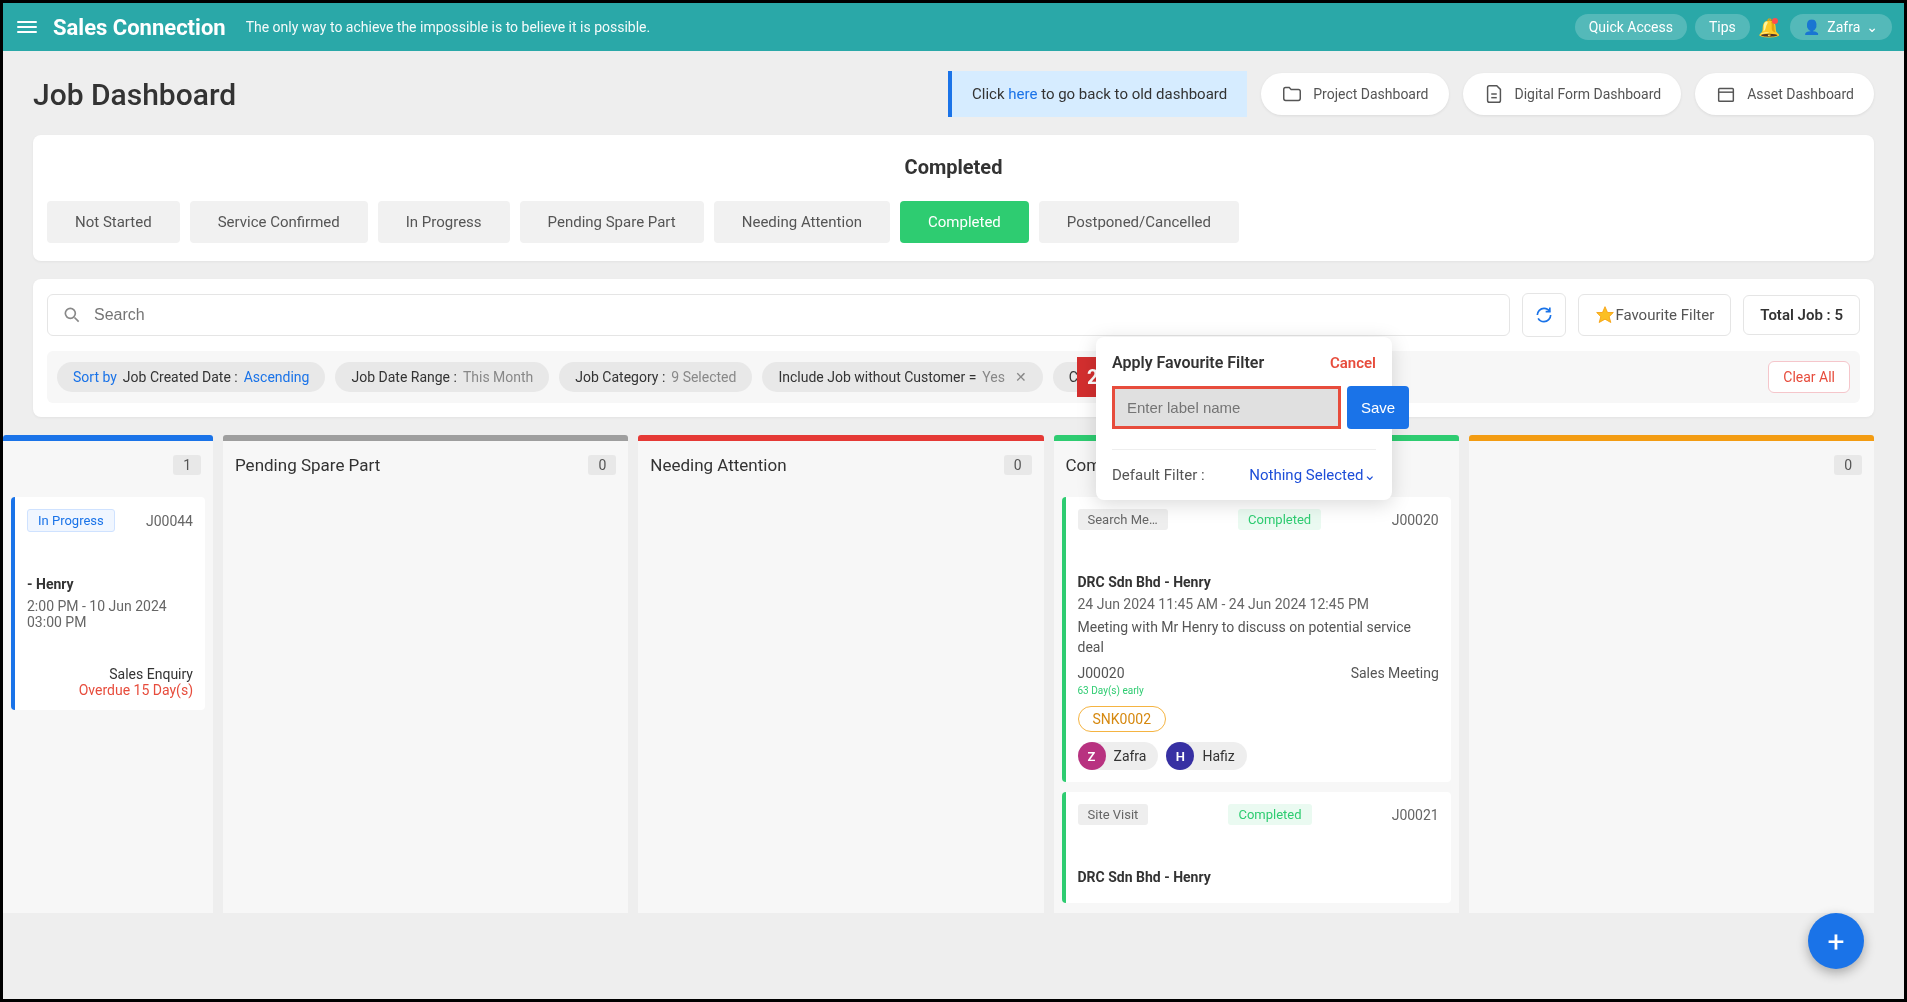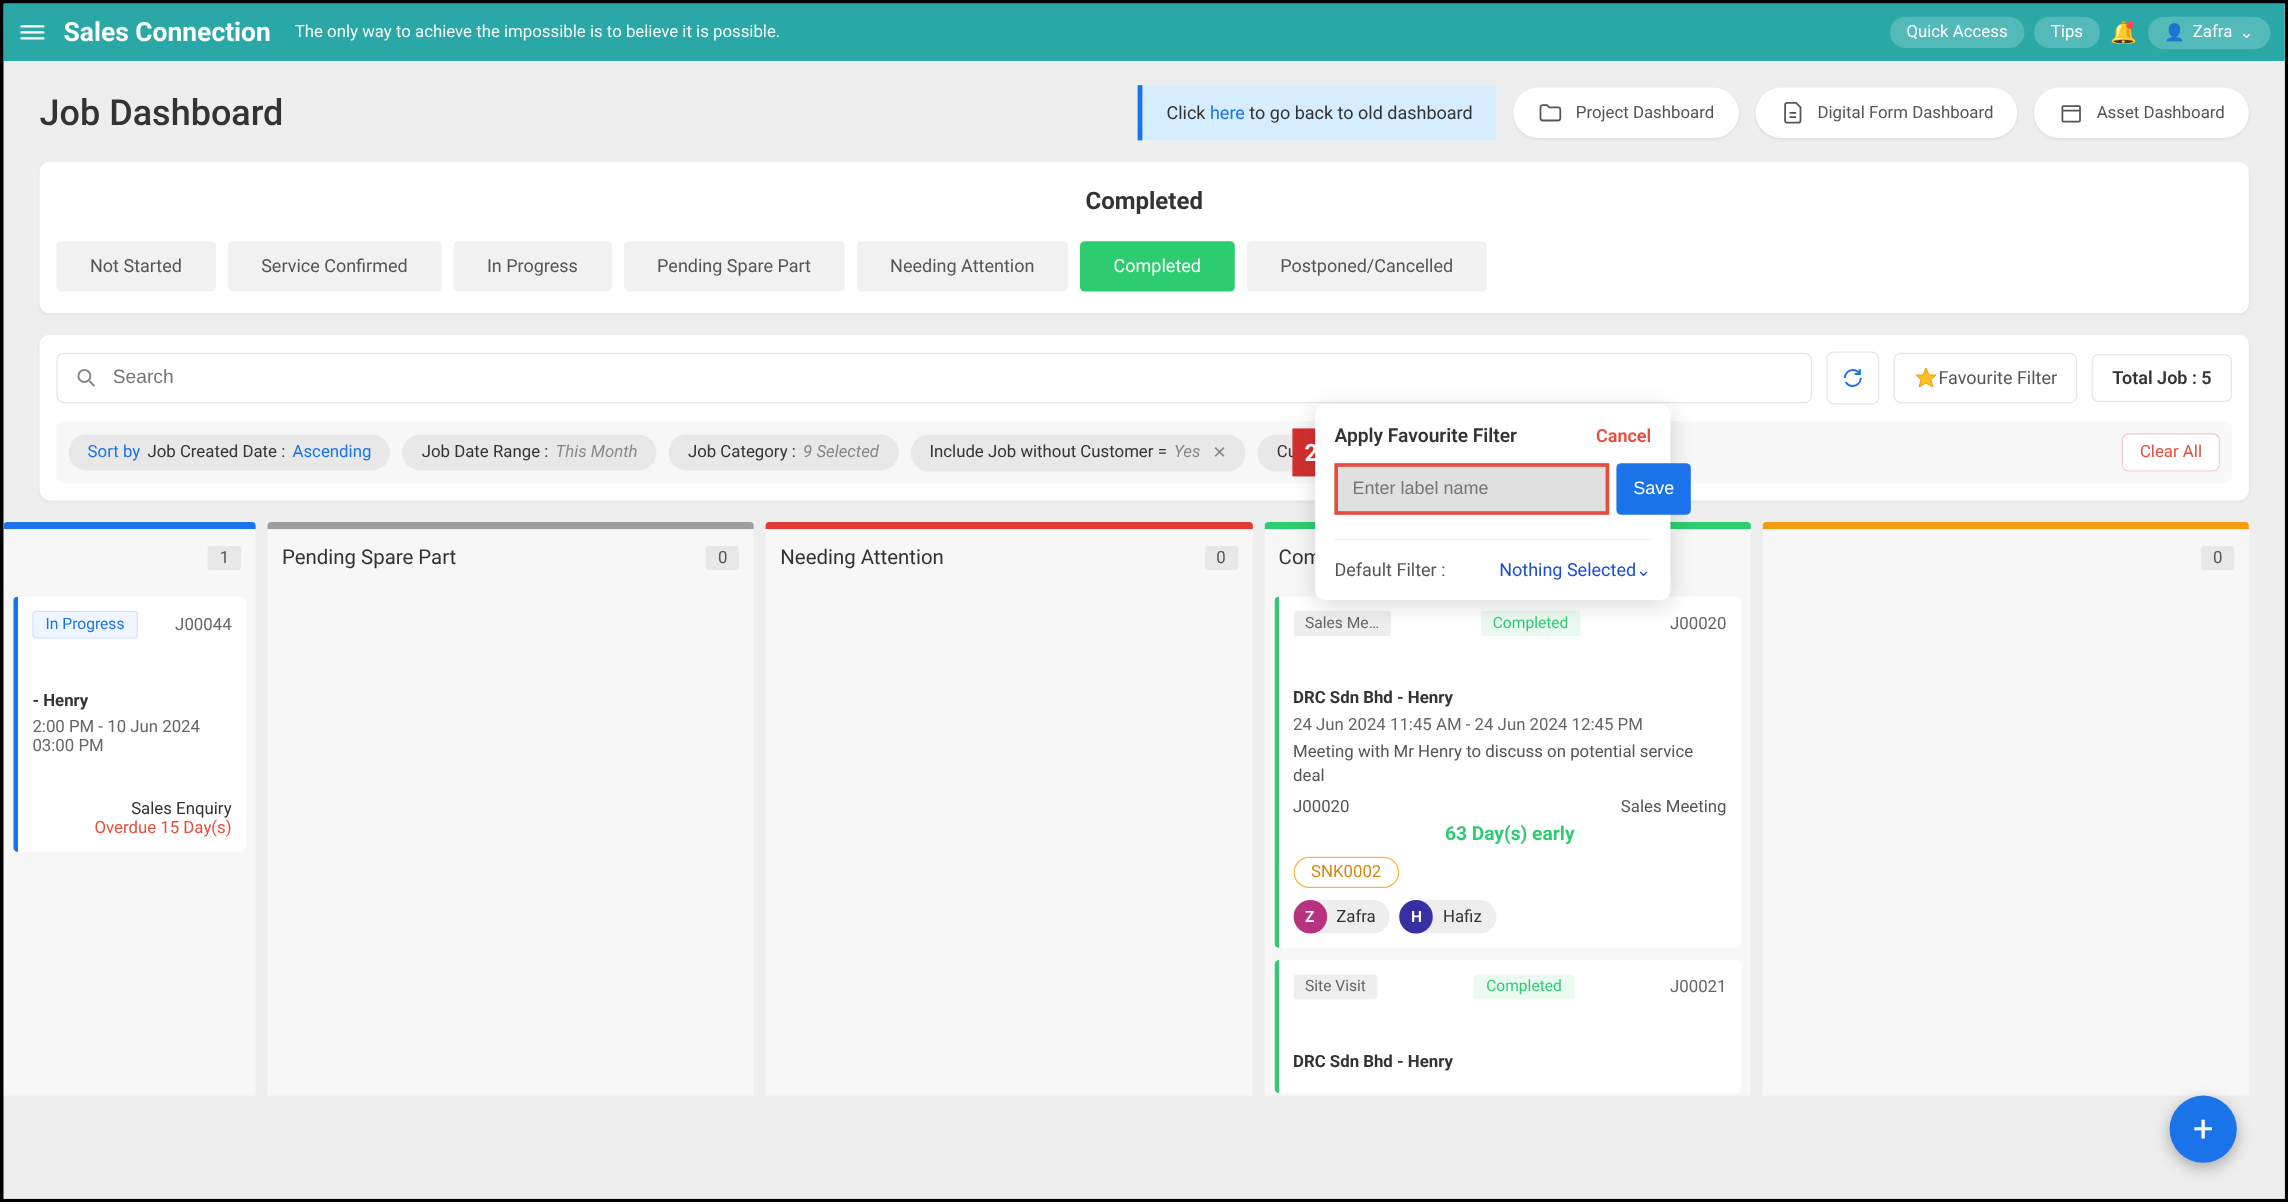--- a/index.html
+++ b/index.html
@@ -36,21 +36,21 @@
 .search-box svg { width: 20px; height: 20px; stroke: #888; fill: none; stroke-width: 2; margin-right: 12px; }
 .search-box input { border: none; outline: none; font-size: 16px; flex: 1; color: #333; }
 .icon-btn { width: 44px; height: 44px; border: 1px solid #e5e5e5; border-radius: 6px; display: flex; align-items: center; justify-content: center; cursor: pointer; }
 .fav-btn { border: 1px solid #e5e5e5; border-radius: 6px; padding: 10px 16px; display: flex; align-items: center; gap: 0; cursor: pointer; font-size: 15px; color: #555; }
 .total-box { border: 1px solid #e5e5e5; border-radius: 6px; padding: 10px 16px; font-size: 15px; color: #333; font-weight: 600; }
 
 .filter-row { display: flex; align-items: center; gap: 10px; background: #f7f7f7; border-radius: 6px; padding: 10px; position: relative; }
 .chip { background: #e8e8e8; border-radius: 18px; padding: 7px 16px; font-size: 14px; color: #555; display: flex; align-items: center; gap: 6px; }
 .chip .key { color: #333; }
 .chip .blue { color: #1a73e8; }
-.chip .val { color: #888; font-style: italic; }
+.chip .val { color: #888; }
 .chip .x { color: #888; margin-left: 4px; cursor: pointer; font-size: 14px; }
 .clear-all { margin-left: auto; color: #e74c3c; border: 1px solid #f5c6cb; border-radius: 6px; padding: 7px 14px; font-size: 14px; cursor: pointer; background: #fff; }
 .red-badge { position: absolute; left: 1030px; top: 6px; background: #d32f2f; color: #fff; font-size: 20px; font-weight: 700; padding: 8px 10px; }
 
 .fav-popup { position: absolute; left: 1063px; top: 58px; width: 296px; background: #fff; border-radius: 8px; box-shadow: 0 4px 20px rgba(0,0,0,0.15); padding: 16px; z-index: 50; }
 .fav-popup-head { display: flex; justify-content: space-between; align-items: center; margin-bottom: 14px; }
 .fav-popup-head .ttl { font-size: 16px; font-weight: 600; color: #333; }
 .fav-popup-head .cancel { color: #e74c3c; font-size: 15px; font-weight: 600; cursor: pointer; }
 .fav-input-row { display: flex; gap: 6px; margin-bottom: 20px; }
 .fav-input { flex: 1; border: 3px solid #e74c3c; background: #e0e0e0; padding: 10px 12px; font-size: 15px; outline: none; }
@@ -73,21 +73,21 @@
 .card-row1 { display: flex; justify-content: space-between; align-items: center; margin-bottom: 8px; }
 .tag-blue { color: #1a73e8; border: 1px solid #cfe2ff; background: #f0f6ff; padding: 3px 10px; border-radius: 3px; font-size: 13px; }
 .tag-grey { background: #eee; padding: 3px 10px; border-radius: 3px; font-size: 13px; color: #666; }
 .tag-green { color: #2ecc71; background: #eafaf1; padding: 3px 10px; border-radius: 3px; font-size: 13px; }
 .job-id { color: #666; font-size: 14px; }
 .card-title { font-weight: 700; margin-bottom: 6px; color: #333; margin-top: 44px; }
 .card-time { color: #666; font-size: 14px; margin-bottom: 6px; }
 .card-desc { color: #555; font-size: 14px; margin-bottom: 8px; line-height: 1.4; }
 .card-row2 { display: flex; justify-content: space-between; color: #555; font-size: 14px; margin-bottom: 4px; }
 .overdue { color: #e74c3c; text-align: right; font-size: 14px; }
-.early { color: #2ecc71; text-align: center; font-size: 16px; font-weight: bold; }
+.early { color: #2ecc71; text-align: left; font-size: 10px; }
 .snk-chip { border: 1px solid #f5b442; color: #d68910; padding: 4px 14px; border-radius: 16px; font-size: 14px; display: inline-block; margin: 10px 0; }
 .avatars { display: flex; gap: 8px; }
 .av { display: flex; align-items: center; background: #eee; border-radius: 16px; padding-right: 12px; }
 .av-circle { width: 28px; height: 28px; border-radius: 50%; color: #fff; display: flex; align-items: center; justify-content: center; font-size: 13px; font-weight: 600; margin-right: 8px; }
 .av-name { font-size: 14px; color: #333; }
 
 .fab { position: absolute; right: 40px; bottom: 30px; width: 56px; height: 56px; border-radius: 50%; background: #1a73e8; color: #fff; display: flex; align-items: center; justify-content: center; font-size: 30px; box-shadow: 0 4px 12px rgba(0,0,0,0.3); cursor: pointer; }
 </style>
 </head>
 <body>
@@ -271,21 +271,21 @@
 
     <div class="col">
       <div class="col-top" style="background:#2ecc71"></div>
       <div class="col-head">
         <span class="name">Completed</span>
         <span class="cnt" style="visibility:hidden">0</span>
       </div>
       <div class="col-body">
         <div class="card green-l">
           <div class="card-row1">
-            <span class="tag-grey">Sales Me…</span>
+            <span class="tag-grey">Search Me…</span>
             <span class="tag-green">Completed</span>
             <span class="job-id">J00020</span>
           </div>
           <div class="card-title">DRC Sdn Bhd - Henry</div>
           <div class="card-time">24 Jun 2024 11:45 AM - 24 Jun 2024 12:45 PM</div>
           <div class="card-desc">Meeting with Mr Henry to discuss on potential service deal</div>
           <div class="card-row2">
             <span>J00020</span>
             <span>Sales Meeting</span>
           </div>

